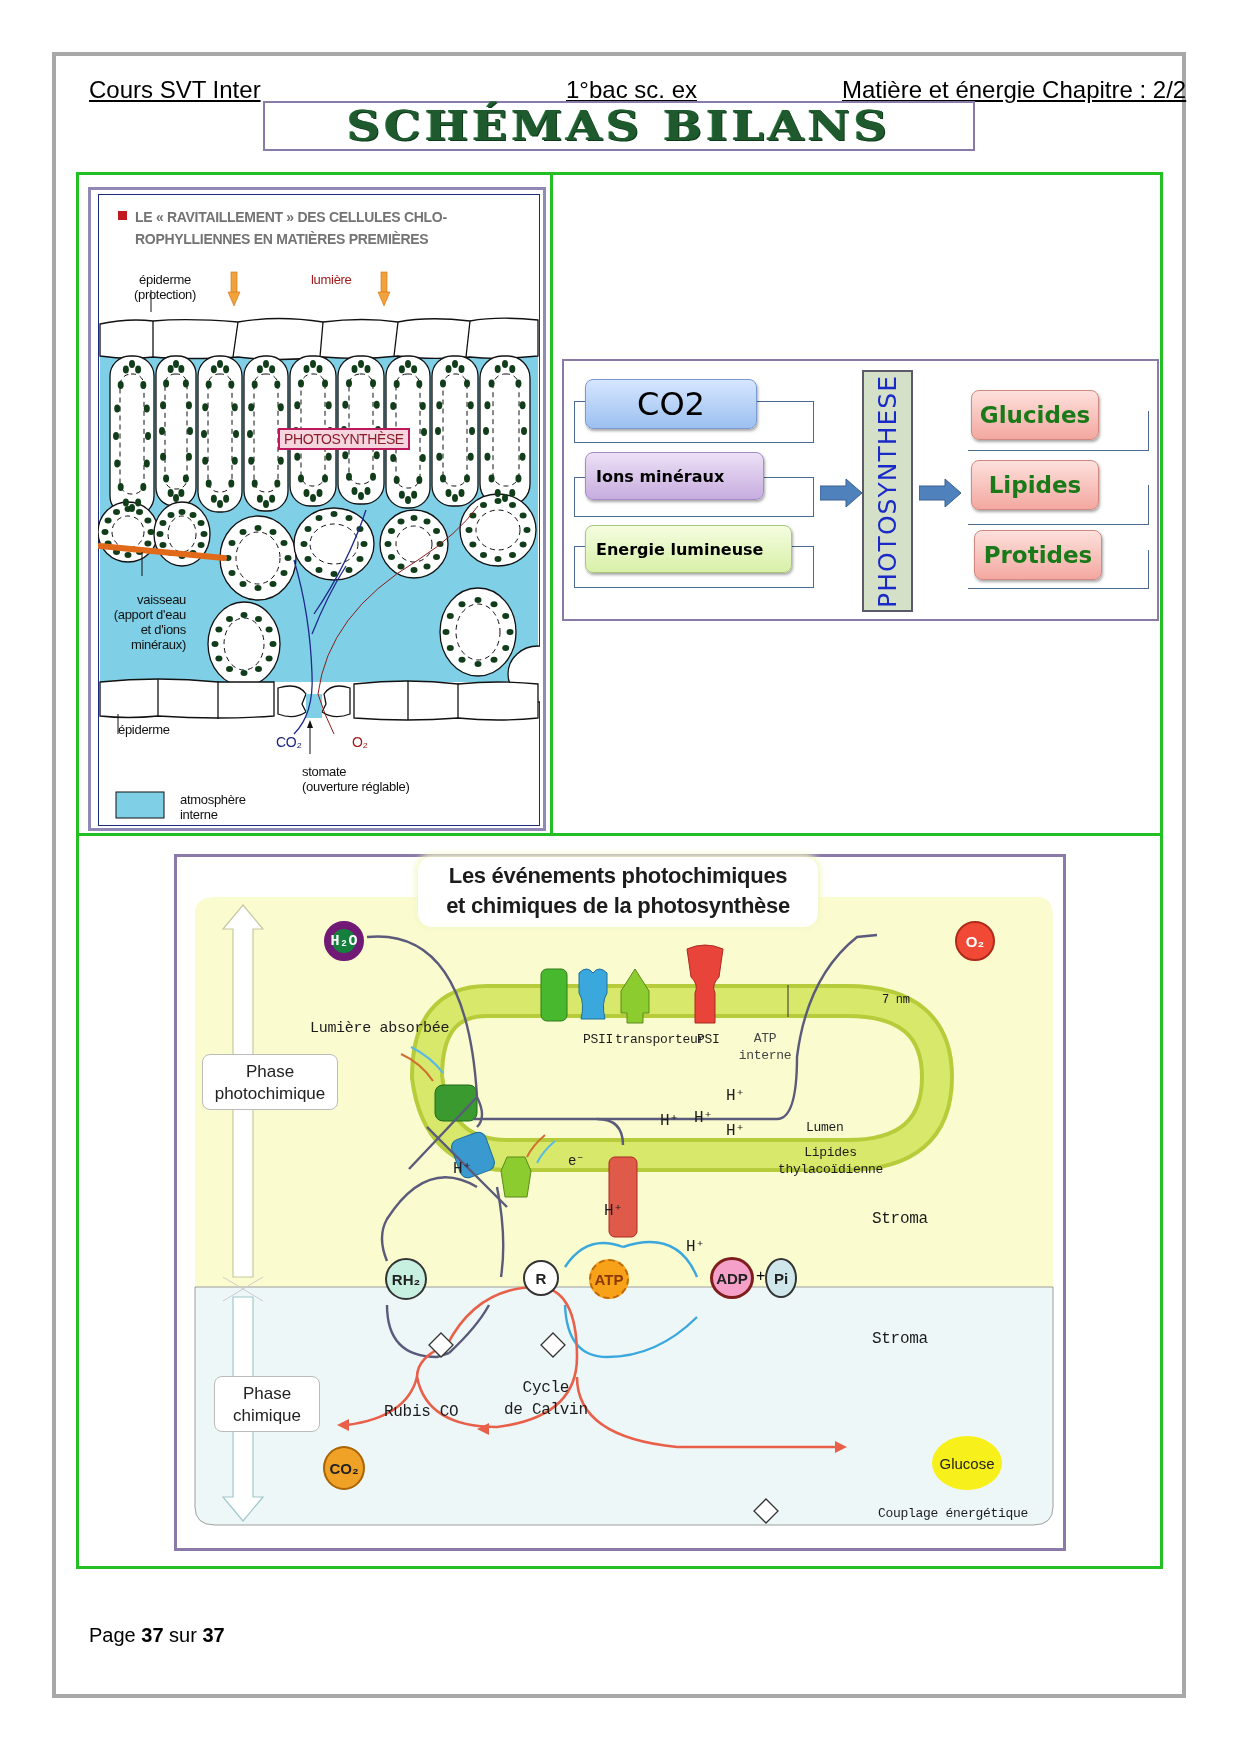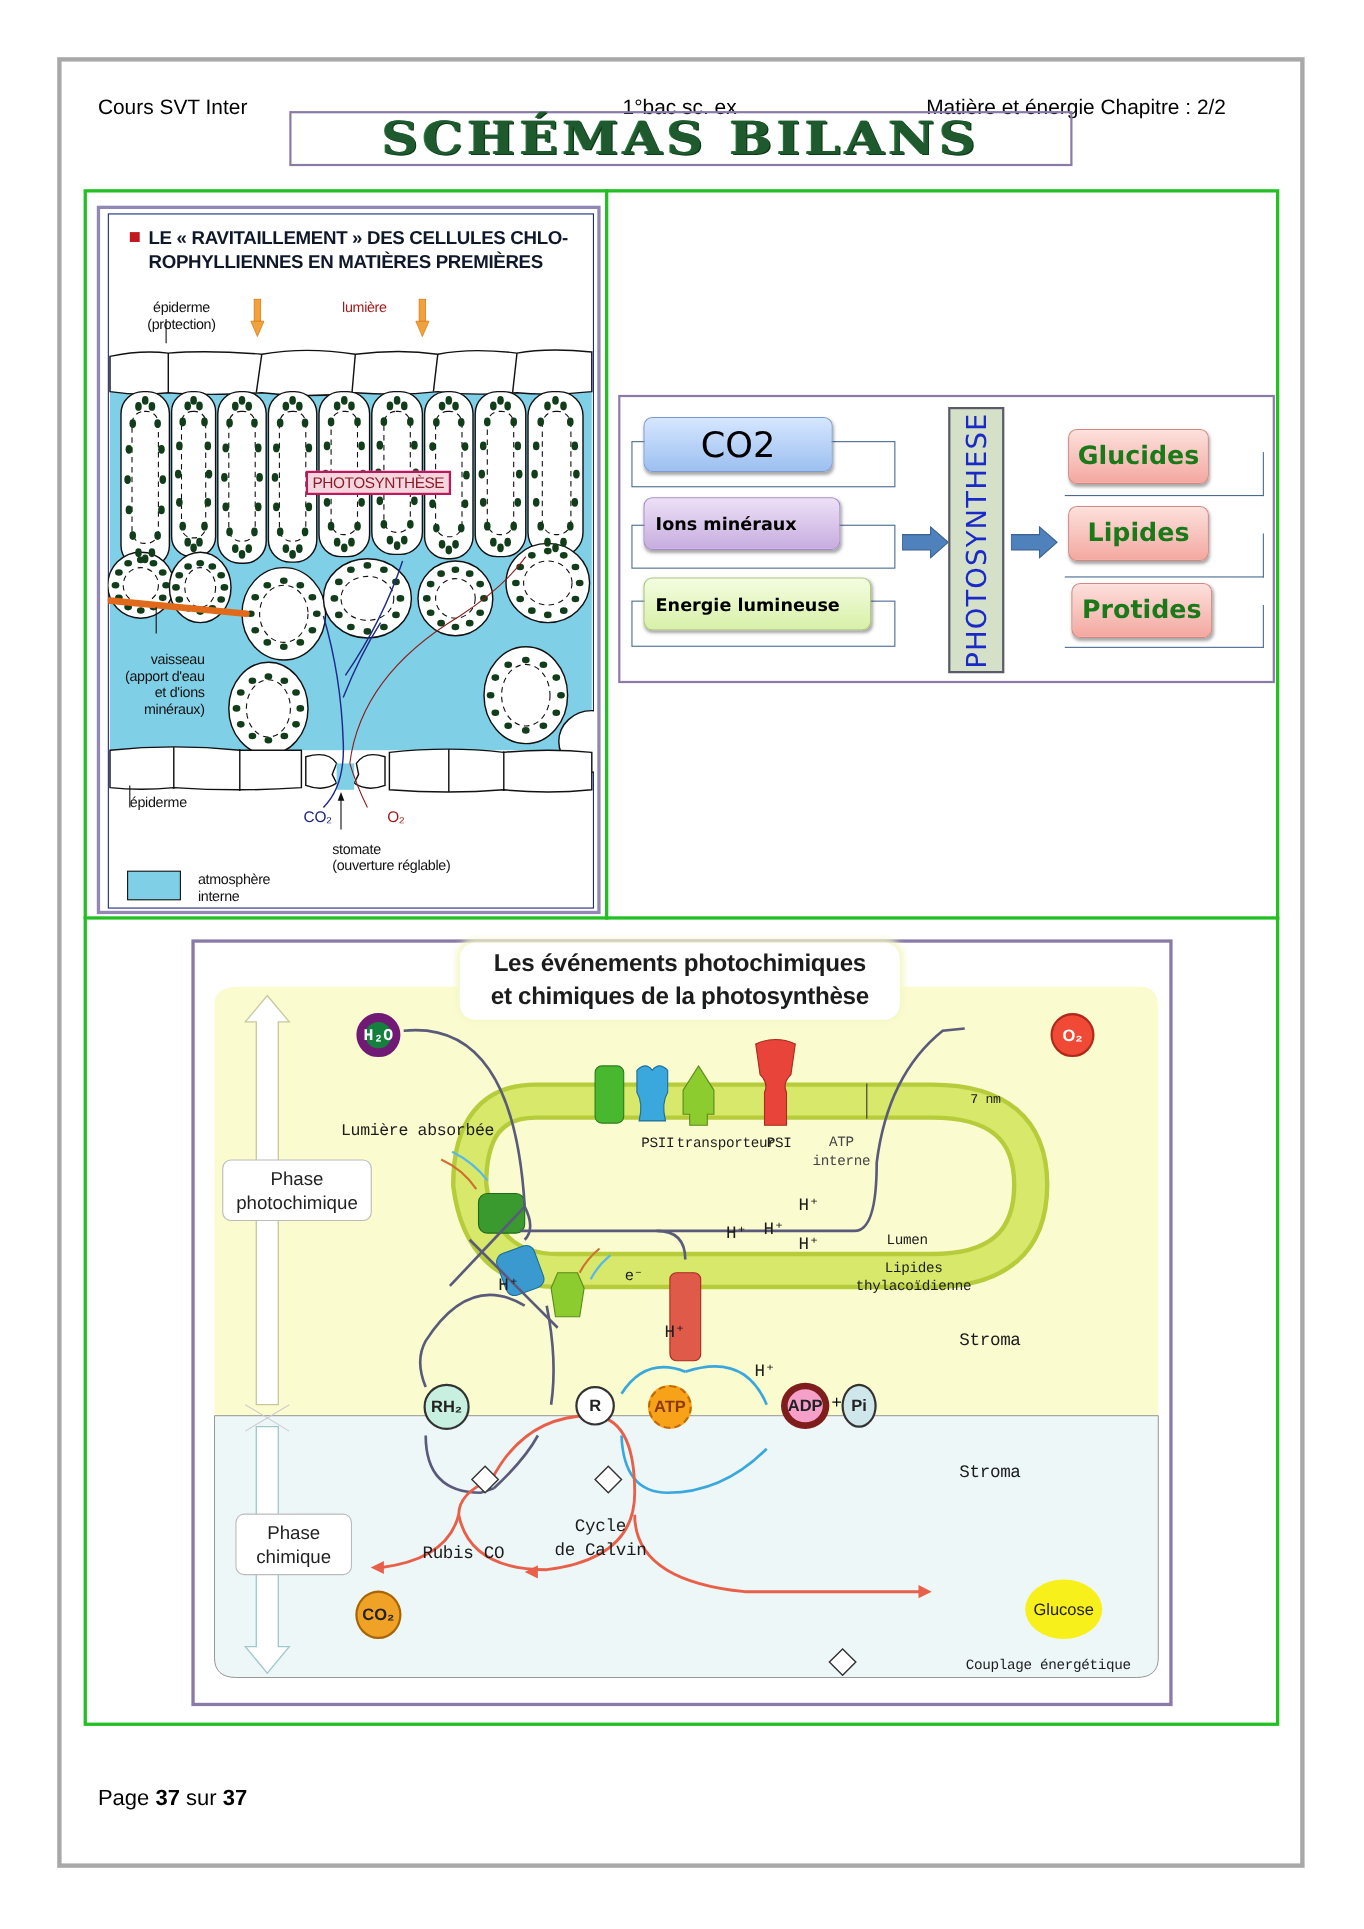--- a/index.html
+++ b/index.html
@@ -1,33 +1,33 @@
 <!DOCTYPE html>
 <html><head>
 <meta charset="utf-8">
 <style>
   html, body { margin:0; padding:0; }
   body { width:1240px; height:1754px; background:#ffffff; position:relative; overflow:hidden;
          font-family:"Liberation Sans", sans-serif; color:#000; }
   .abs { position:absolute; }
   
   .page-frame { left:52px; top:52px; width:1134px; height:1646px; border:4px solid #a8a8a8; box-sizing:border-box; }
-  .hdr { font-family:"Liberation Sans", sans-serif; font-size:19px; top:88px; }
+  .hdr { font-family:"Liberation Sans", sans-serif; font-size:24px; top:76px;text-decoration:underline; }
   .title-box { left:263px; top:101px; width:712px; height:50px; border:2px solid #8a7aa8; box-sizing:border-box;
                display:flex; align-items:center; justify-content:center; }
   .title-text { font-family:"DejaVu Serif", serif; font-weight:900; font-size:46px; letter-spacing:4px;
                 color:#1f5a2e; text-shadow:1px 1px 0 #0d3a18, -1px 0 0 #2e7a40; transform:scaleY(0.9); }
   .green-frame { left:76px; top:172px; width:1087px; height:1397px; border:3px solid #22c022; box-sizing:border-box; }
   .green-vdiv { left:550px; top:172px; width:3px; height:664px; background:#22c022; }
   .green-hdiv { left:76px; top:833px; width:1087px; height:3px; background:#22c022; }
 
   
   .leaf-frame { left:88px; top:187px; width:458px; height:644px; border:3px solid #9288b5; box-sizing:border-box; background:#fff; }
   .leaf-inner { left:98px; top:194px; width:442px; height:632px; border:1px solid #1b2a7a; box-sizing:border-box; background:#fff; }
-  .leaf-title { left:118px; top:206px; width:420px; font-weight:bold; font-size:17px; color:#0f172a; line-height:22px; letter-spacing:-0.3px; }
+  .leaf-title { left:118px; top:206px; width:420px; font-weight:bold; font-size:14px; color:#737373; line-height:22px; letter-spacing:-0.3px; }
   .leaf-bullet { display:inline-block; width:9px; height:9px; background:#c0191f; margin-right:8px; vertical-align:2px; }
   .lbl { font-size:13px; color:#111; line-height:15px; letter-spacing:-0.3px; }
   .lbl-red { color:#a31a1a; }
   .lbl-blue { color:#1a237e; }
   .photo-tag { left:278px; top:428px; padding:1px 4px; border:2px solid #be185d; background:#f6d6de; color:#8b1c2a; font-size:14px; letter-spacing:-0.4px; }
 
   
   .flow-frame { left:562px; top:359px; width:597px; height:262px; border:2px solid #8a7aa8; box-sizing:border-box; background:#fff; }
   .bracket { border:1.5px solid #4a6a90; border-left-width:1.5px; box-sizing:border-box; position:absolute; }
   .pill { position:absolute; border-radius:8px; box-shadow:1px 2px 3px rgba(0,0,0,0.35); display:flex; align-items:center; font-family:"DejaVu Sans", sans-serif; }
@@ -532,21 +532,21 @@
 
 <div class="abs bd-title">
   <span>Les événements photochimiques</span><br><span>et chimiques de la photosynthèse</span>
 </div>
 
 <div class="mol" style="left:324px; top:921px; width:40px; height:40px; background:#15803d; color:#fff; border:8px solid #701a75;font-family:Liberation Mono, monospace;">H₂O</div>
 <div class="mol" style="left:955px; top:921px; width:40px; height:40px; background:#f04a36; color:#fff; border:2px solid #b02a1a;">O₂</div>
 <div class="mol" style="left:385px; top:1258px; width:42px; height:42px; background:#c8f0e0; color:#222; border:2px solid #333;">RH₂</div>
 <div class="mol" style="left:523px; top:1260px; width:36px; height:36px; background:#fff; color:#222; border:2px solid #333;">R</div>
 <div class="mol" style="left:589px; top:1259px; width:40px; height:40px; background:#f8a21a; color:#8a3a00; border:2px dashed #c06a00;">ATP</div>
-<div class="mol" style="left:710px; top:1257px; width:44px; height:42px; background:#f4a0c8; color:#222; border:6px solid #7f1d1d;">ADP</div>
+<div class="mol" style="left:710px; top:1257px; width:44px; height:42px; background:#f4a0c8; color:#222; border:3px solid #7f1d1d;">ADP</div>
 <div class="abs" style="left:756px; top:1267px; font-size:16px;">+</div>
 <div class="mol" style="left:765px; top:1258px; width:32px; height:40px; background:#cfe6ea; color:#222; border:2px solid #333;">Pi</div>
 <div class="mol" style="left:323px; top:1446px; width:42px; height:44px; background:#f0a226; color:#222; border:2px solid #a86400;">CO₂</div>
 <div class="mol" style="left:932px; top:1436px; width:70px; height:54px; background:#f8f01a; color:#222; border:none; font-weight:normal;">Glucose</div>
 
 <div class="abs bd-lbl" style="left:310px; top:1020px;">Lumière absorbée</div>
 <div class="abs phase-box" style="left:202px; top:1054px; width:136px; height:56px;">
   <span>Phase</span><br><span>photochimique</span>
 </div>
 <div class="abs phase-box" style="left:214px; top:1376px; width:106px; height:56px;">

